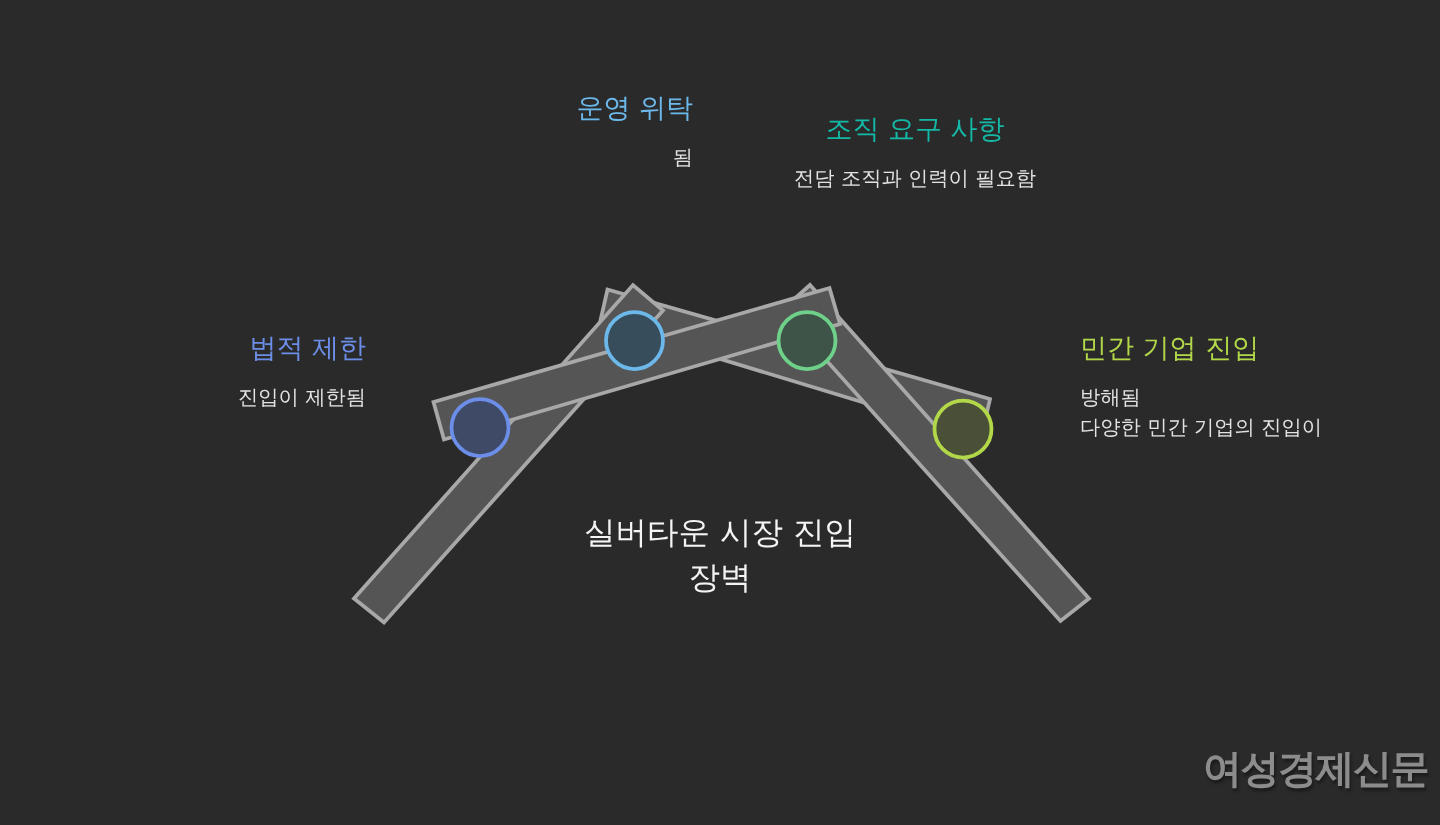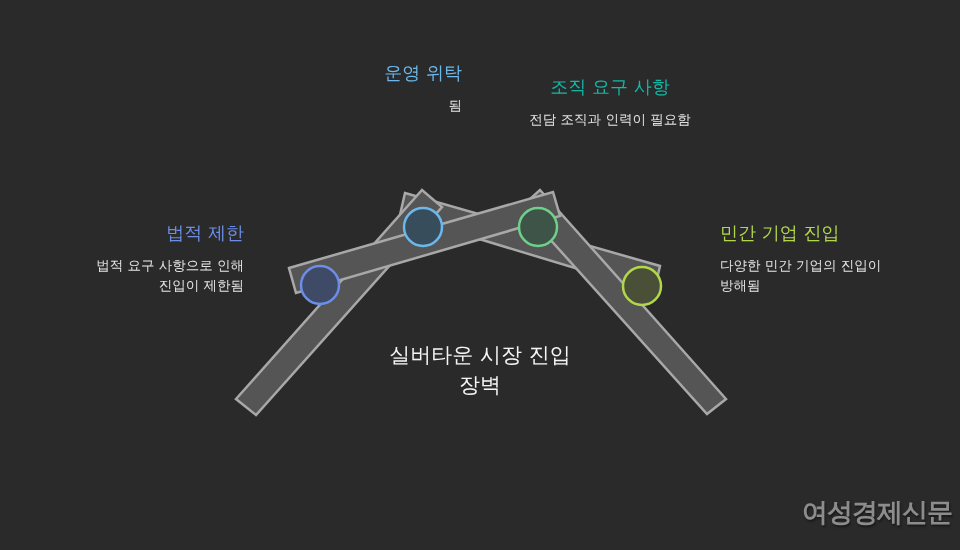--- a/index.html
+++ b/index.html
@@ -50,21 +50,20 @@
 
   <circle class="node" cx="320" cy="285" r="19" fill="#3e4a66" stroke="#6c8ee8"></circle>
   <circle class="node" cx="423" cy="227" r="19" fill="#384d5c" stroke="#6cb8ea"></circle>
   <circle class="node" cx="538" cy="227" r="19" fill="#3e5448" stroke="#6fd08a"></circle>
   <circle class="node" cx="642" cy="286" r="19" fill="#4a5038" stroke="#b2d84a"></circle>
 </svg>
 
 <div class="label" style="left:60px; top:221px; width:184px; text-align:right;">
   <div class="title" style="color:#6c8ee8;">법적 제한</div>
   <div class="desc">
-    <div>법적 요구 사항으로 인해</div>
     <div>진입이 제한됨</div>
   </div>
 </div>
 
 <div class="label" style="left:262px; top:61px; width:200px; text-align:right;">
   <div class="title" style="color:#6cb8ea;">운영 위탁</div>
   <div class="desc">
     <div>됨</div>
   </div>
 </div>
@@ -72,22 +71,22 @@
 <div class="label" style="left:500px; top:75px; width:220px; text-align:center;">
   <div class="title" style="color:#14b8a6;">조직 요구 사항</div>
   <div class="desc">
     <div>전담 조직과 인력이 필요함</div>
   </div>
 </div>
 
 <div class="label" style="left:720px; top:221px; width:220px; text-align:left;">
   <div class="title" style="color:#b2d84a;">민간 기업 진입</div>
   <div class="desc">
+    <div>방해됨</div>
     <div>다양한 민간 기업의 진입이</div>
-    <div>방해됨</div>
   </div>
 </div>
 
 <div class="center-title">
   <div>실버타운 시장 진입</div>
   <div>장벽</div>
 </div>
 
 <div class="watermark">여성경제신문</div>
 

